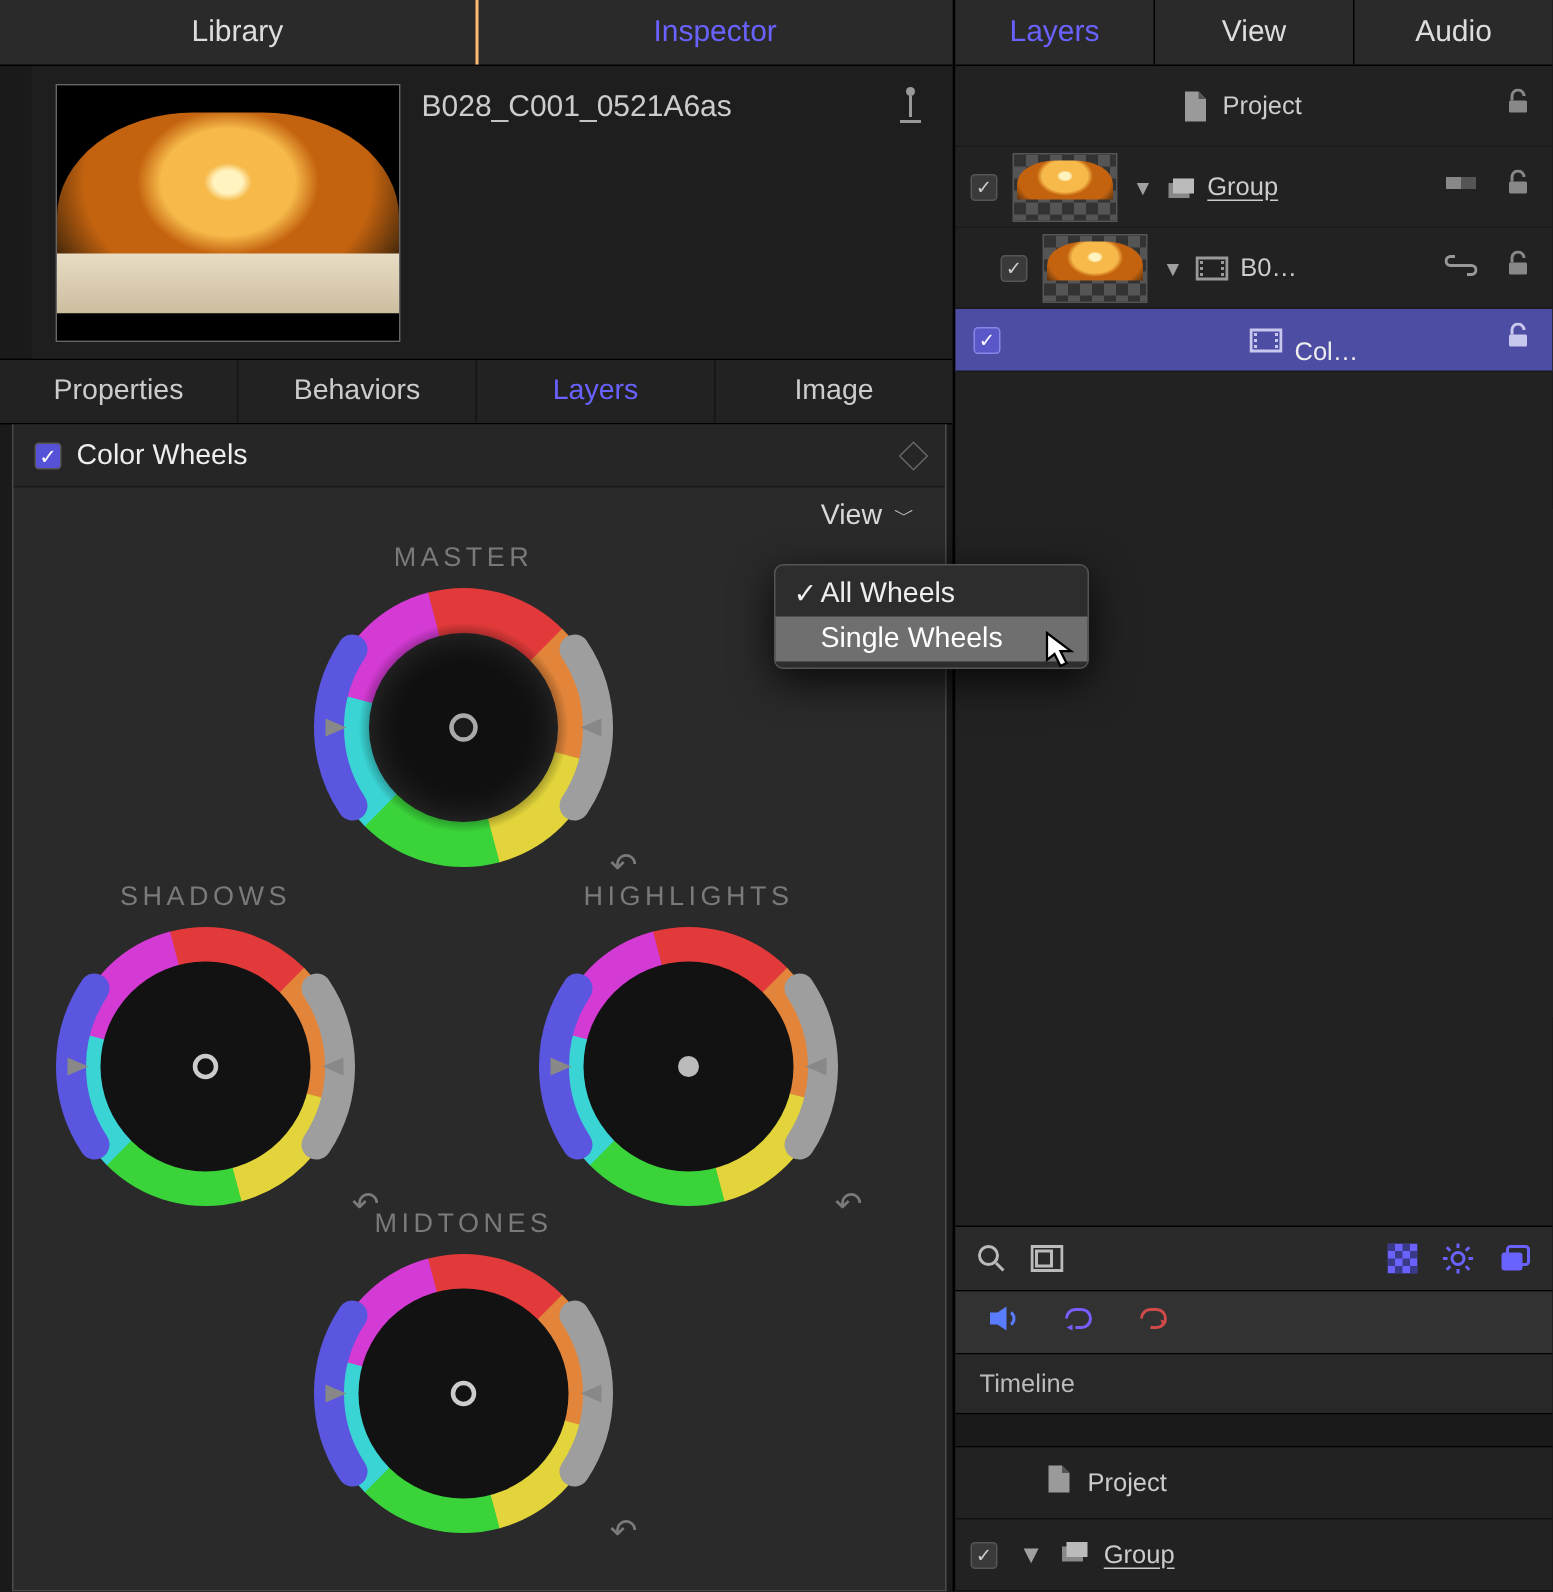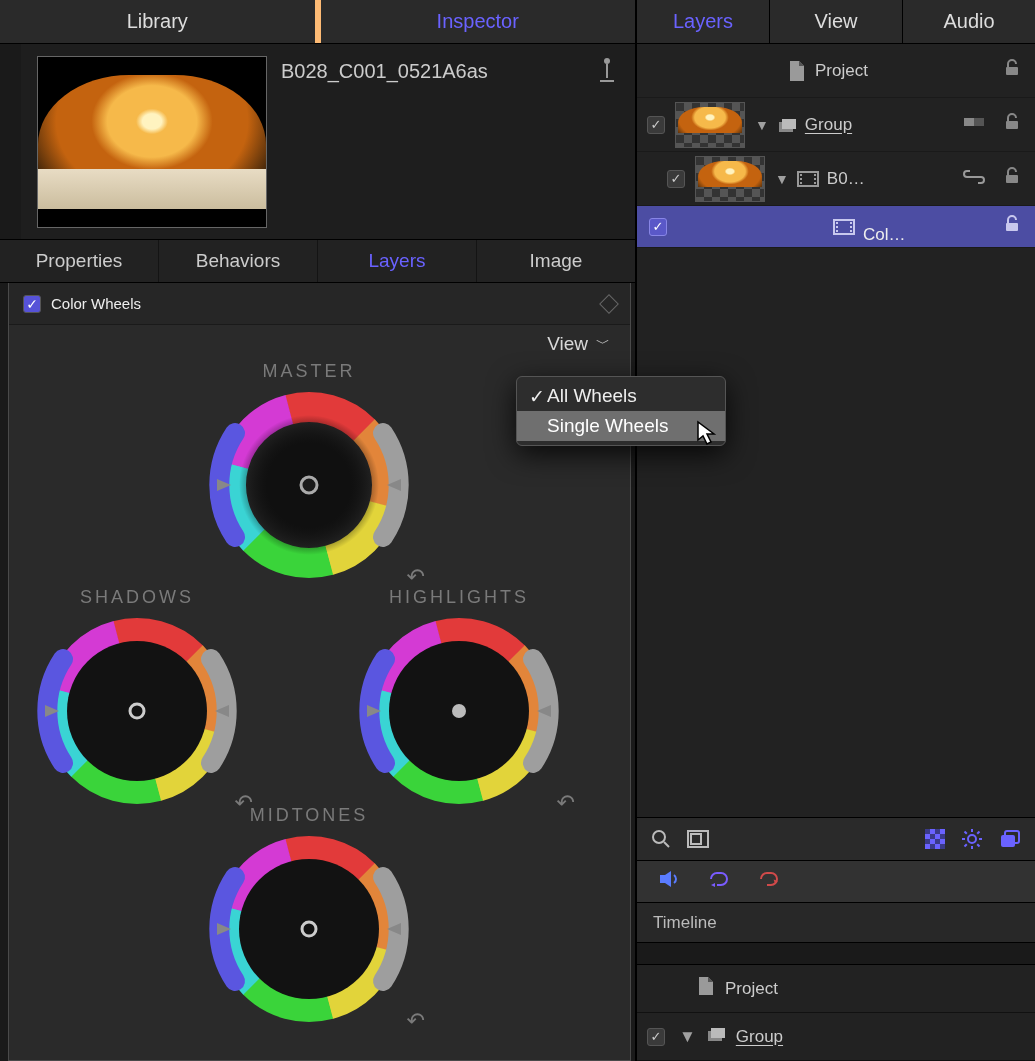--- a/index.html
+++ b/index.html
@@ -31,21 +31,21 @@
     background: #2a2a2a;
     border-bottom: 1px solid #000;
   }
   .tabs .tab {
     flex: 1;
     display: flex;
     align-items: center;
     justify-content: center;
     color: #ddd;
     font-size: 20px;
-    border-right: 6px solid #fdba74;
+    border-right: 2px solid #fdba74;
     cursor: default;
   }
   .tabs .tab:last-child { border-right: none; }
   .tabs .tab.active { color: #6a62ff; }
 
   .clip-row {
     display: flex;
     align-items: flex-start;
     padding: 12px 10px 4px 16px;
     background: #1e1e1e;
@@ -137,21 +137,21 @@
   }
   .cw-header .chk {
     width: 18px; height: 18px;
     border: 1px solid #555;
     border-radius: 3px;
     background: #5652d8;
     margin-right: 10px;
     display: flex; align-items: center; justify-content: center;
     color: #fff; font-size: 14px; line-height: 1;
   }
-  .cw-header .lbl { color: #eee; font-size: 15px; }
+  .cw-header .lbl { color: #eee; font-size: 19px; }
   .cw-header .keyframe {
     margin-left: auto;
     width: 14px; height: 14px;
     border: 1px solid #666;
     transform: rotate(45deg);
     background: transparent;
   }
   .view-row {
     display: flex;
     justify-content: flex-end;

